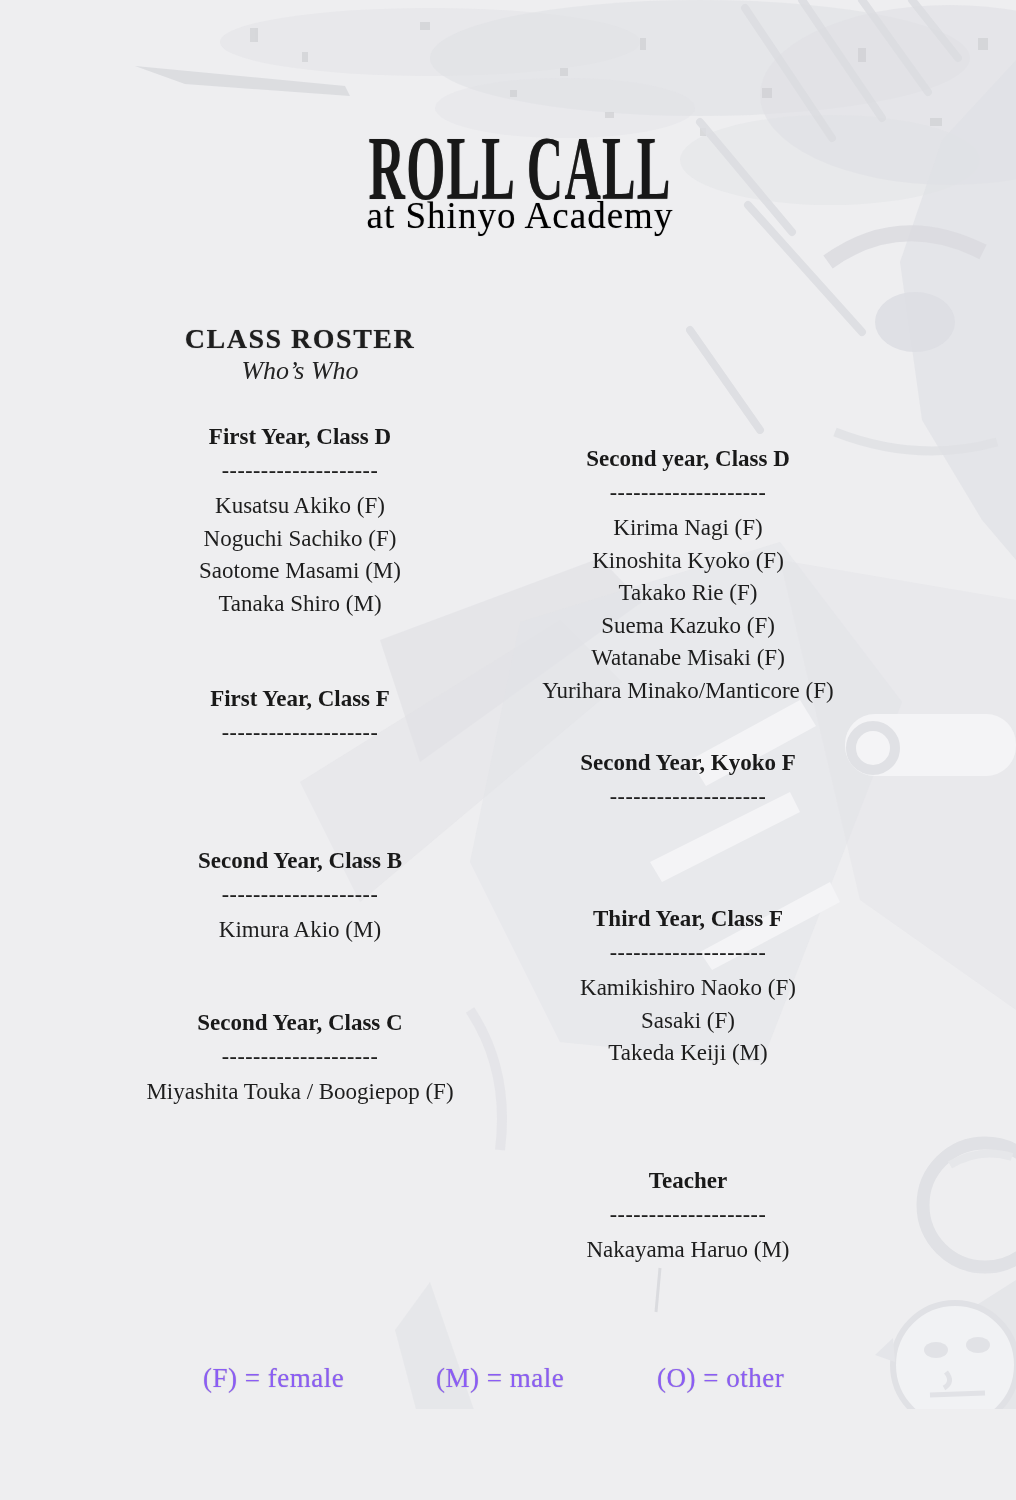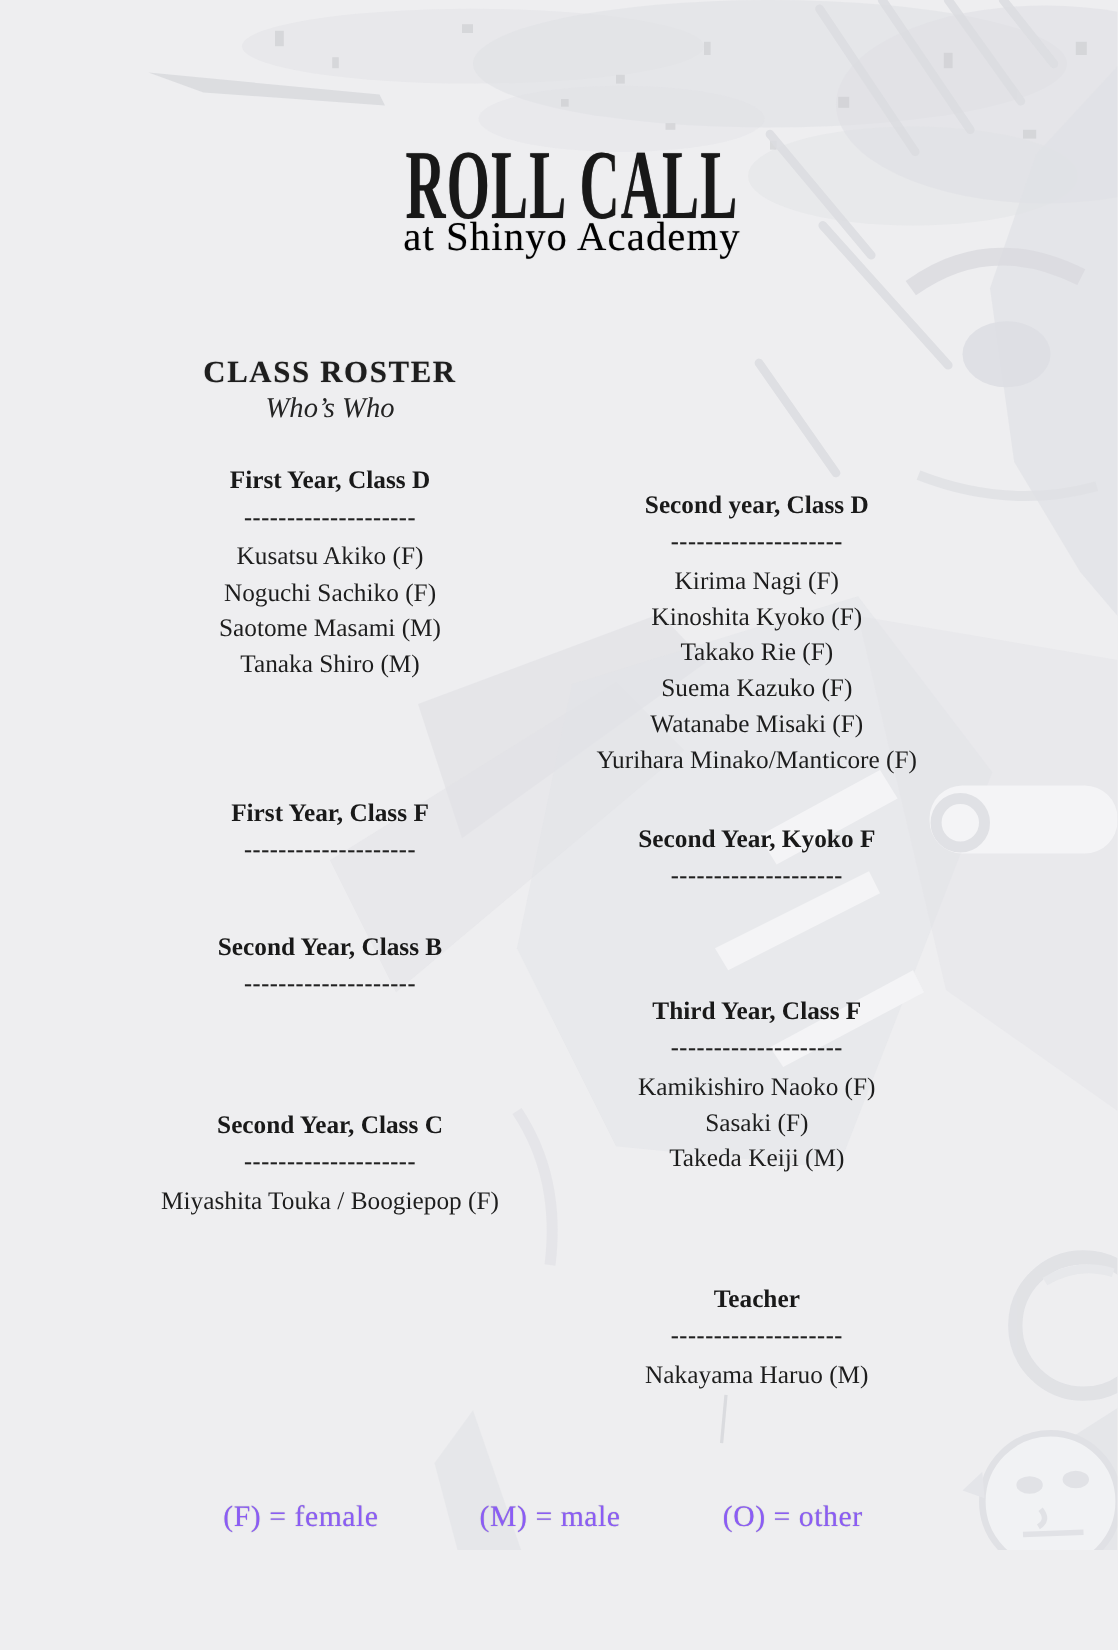--- a/index.html
+++ b/index.html
@@ -31,21 +31,21 @@
   .roster-title{
     font-size:28px;line-height:34px;font-weight:700;letter-spacing:1.5px;color:#1e1e1e;
     text-shadow:0 0 1px rgba(40,40,40,.5);
   }
   .roster-sub{font-size:26px;line-height:30px;font-style:italic;color:#242424;}
 
   
   .section{position:absolute;text-align:center;}
   .col-left{left:90px;width:420px;}
   .col-right{left:478px;width:420px;}
-  .sec-l1{top:422px;} .sec-l2{top:724px;} .sec-l3{top:846px;} .sec-l4{top:1008px;}
+  .sec-l1{top:422px;} .sec-l2{top:684px;} .sec-l3{top:846px;} .sec-l4{top:1008px;}
   .sec-r1{top:444px;} .sec-r2{top:748px;} .sec-r3{top:904px;} .sec-r4{top:1166px;}
   .sec-heading{font-size:23px;line-height:30px;font-weight:700;color:#191919;}
   .sec-divider{font-size:22px;line-height:24px;font-weight:700;letter-spacing:.5px;margin-top:6px;color:#202020;}
   .sec-names{margin-top:8px;}
   .name-line{font-size:23px;line-height:32.5px;color:#1d1d1d;white-space:nowrap;}
 
   
   .legend-item{
     position:absolute;top:1362px;font-size:27px;line-height:32px;color:#8b5cf6;
     letter-spacing:.5px;text-shadow:0 0 1px rgba(60,60,60,.4);
@@ -156,20 +156,23 @@
   </section>
 
   <section class="section col-left sec-l2">
     <div class="sec-heading">First Year, Class F</div>
     <div class="sec-divider">--------------------</div>
   </section>
 
   <section class="section col-left sec-l3">
     <div class="sec-heading">Second Year, Class B</div>
     <div class="sec-divider">--------------------</div>
+    <div class="sec-names">
+        <div class="name-line">Kimura Akio (M)</div>
+      </div>
   </section>
 
   <section class="section col-left sec-l4">
     <div class="sec-heading">Second Year, Class C</div>
     <div class="sec-divider">--------------------</div>
     <div class="sec-names">
         <div class="name-line">Miyashita Touka / Boogiepop (F)</div>
       </div>
   </section>
 

